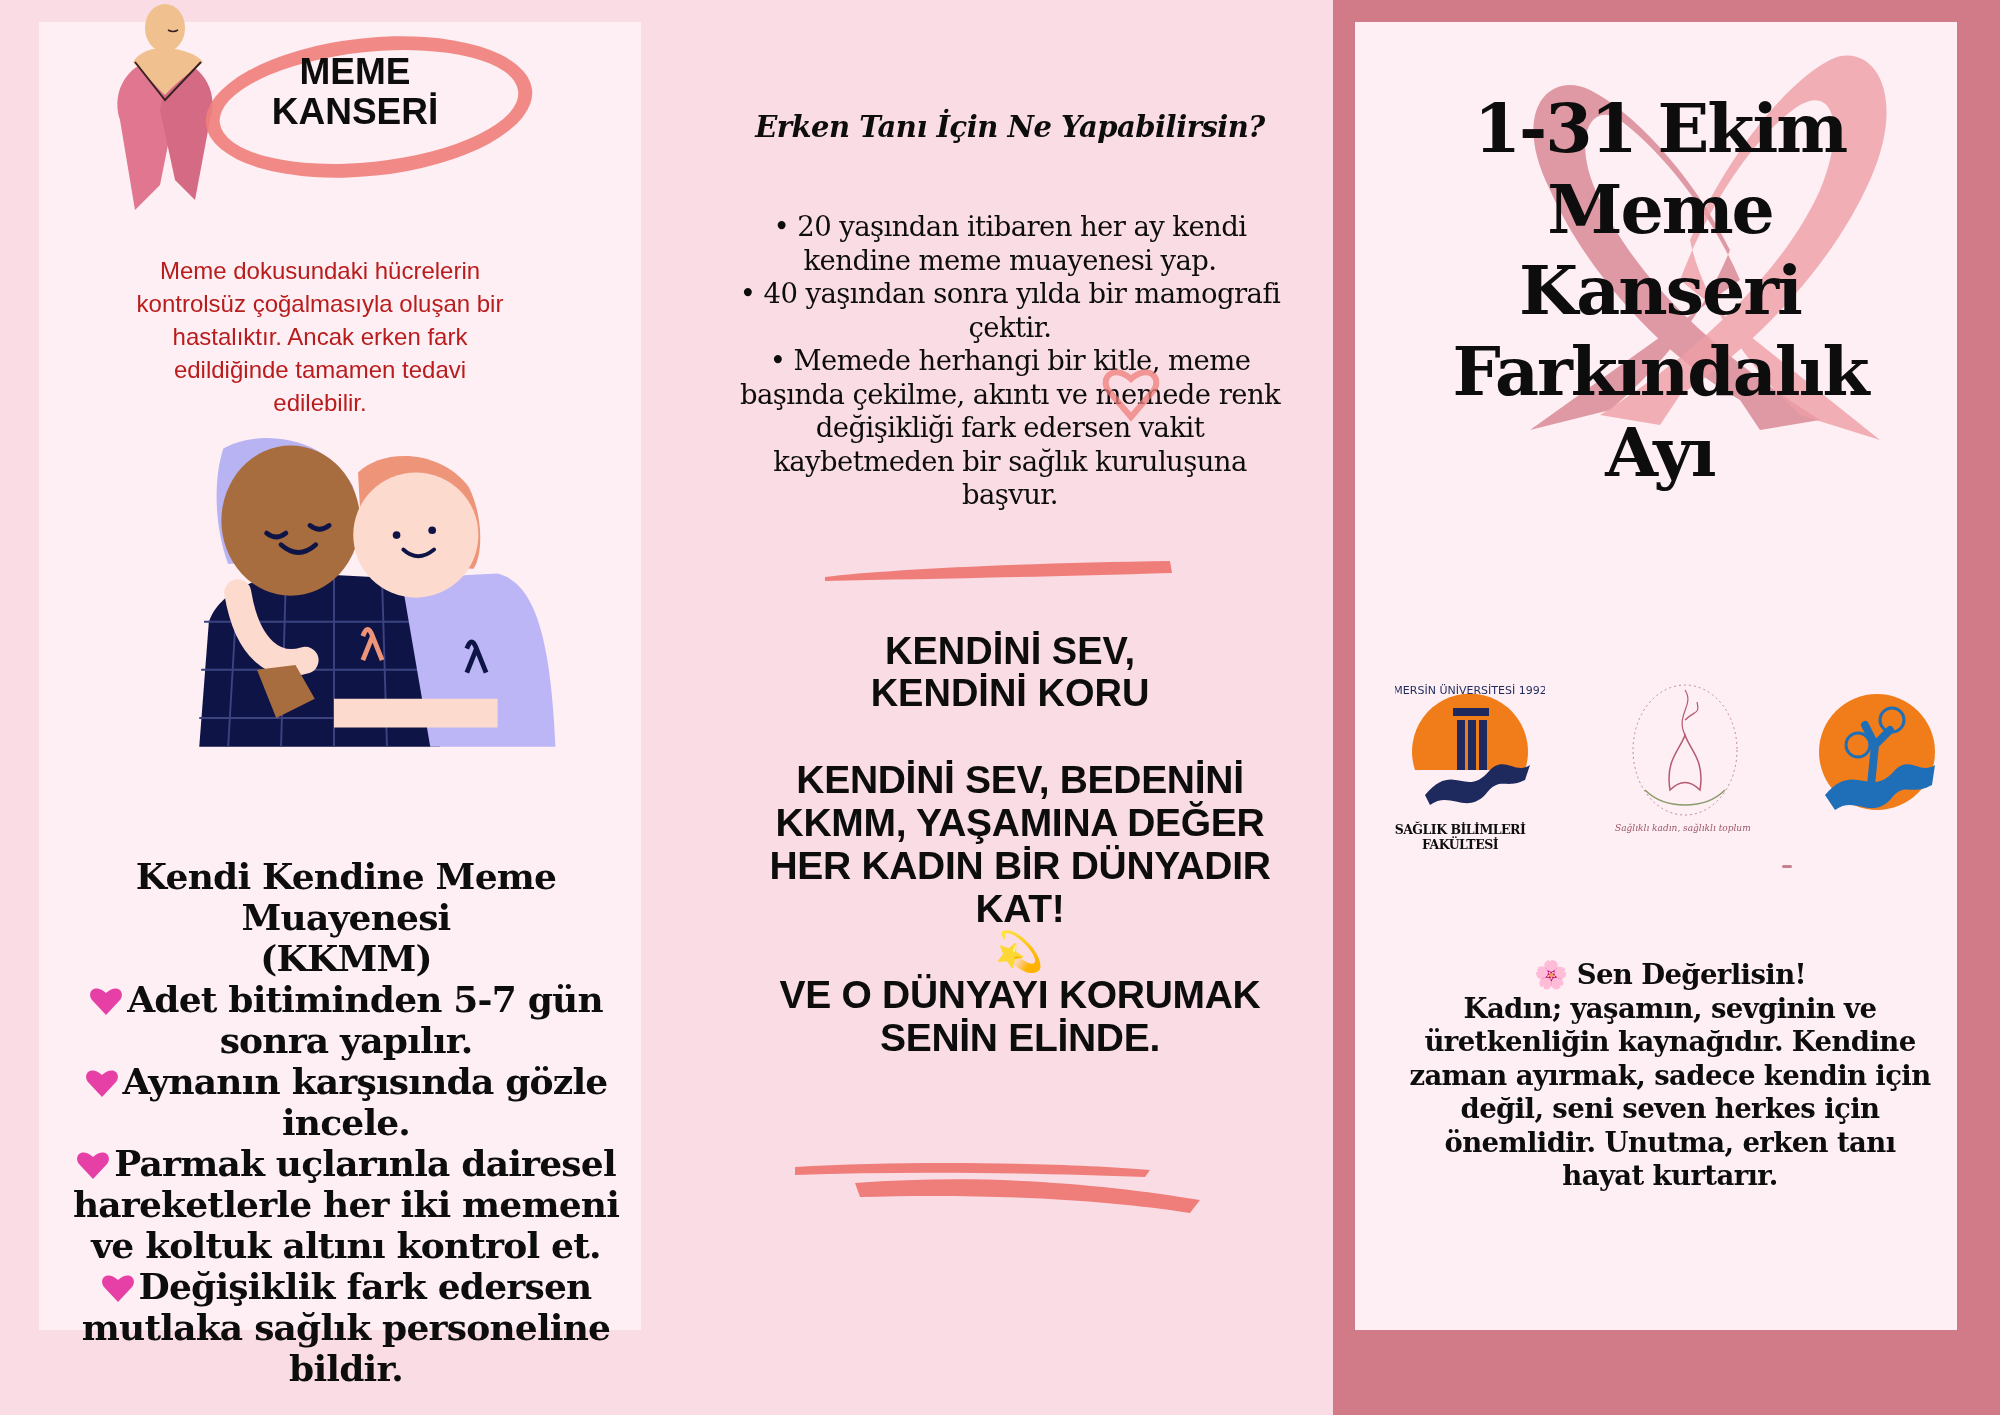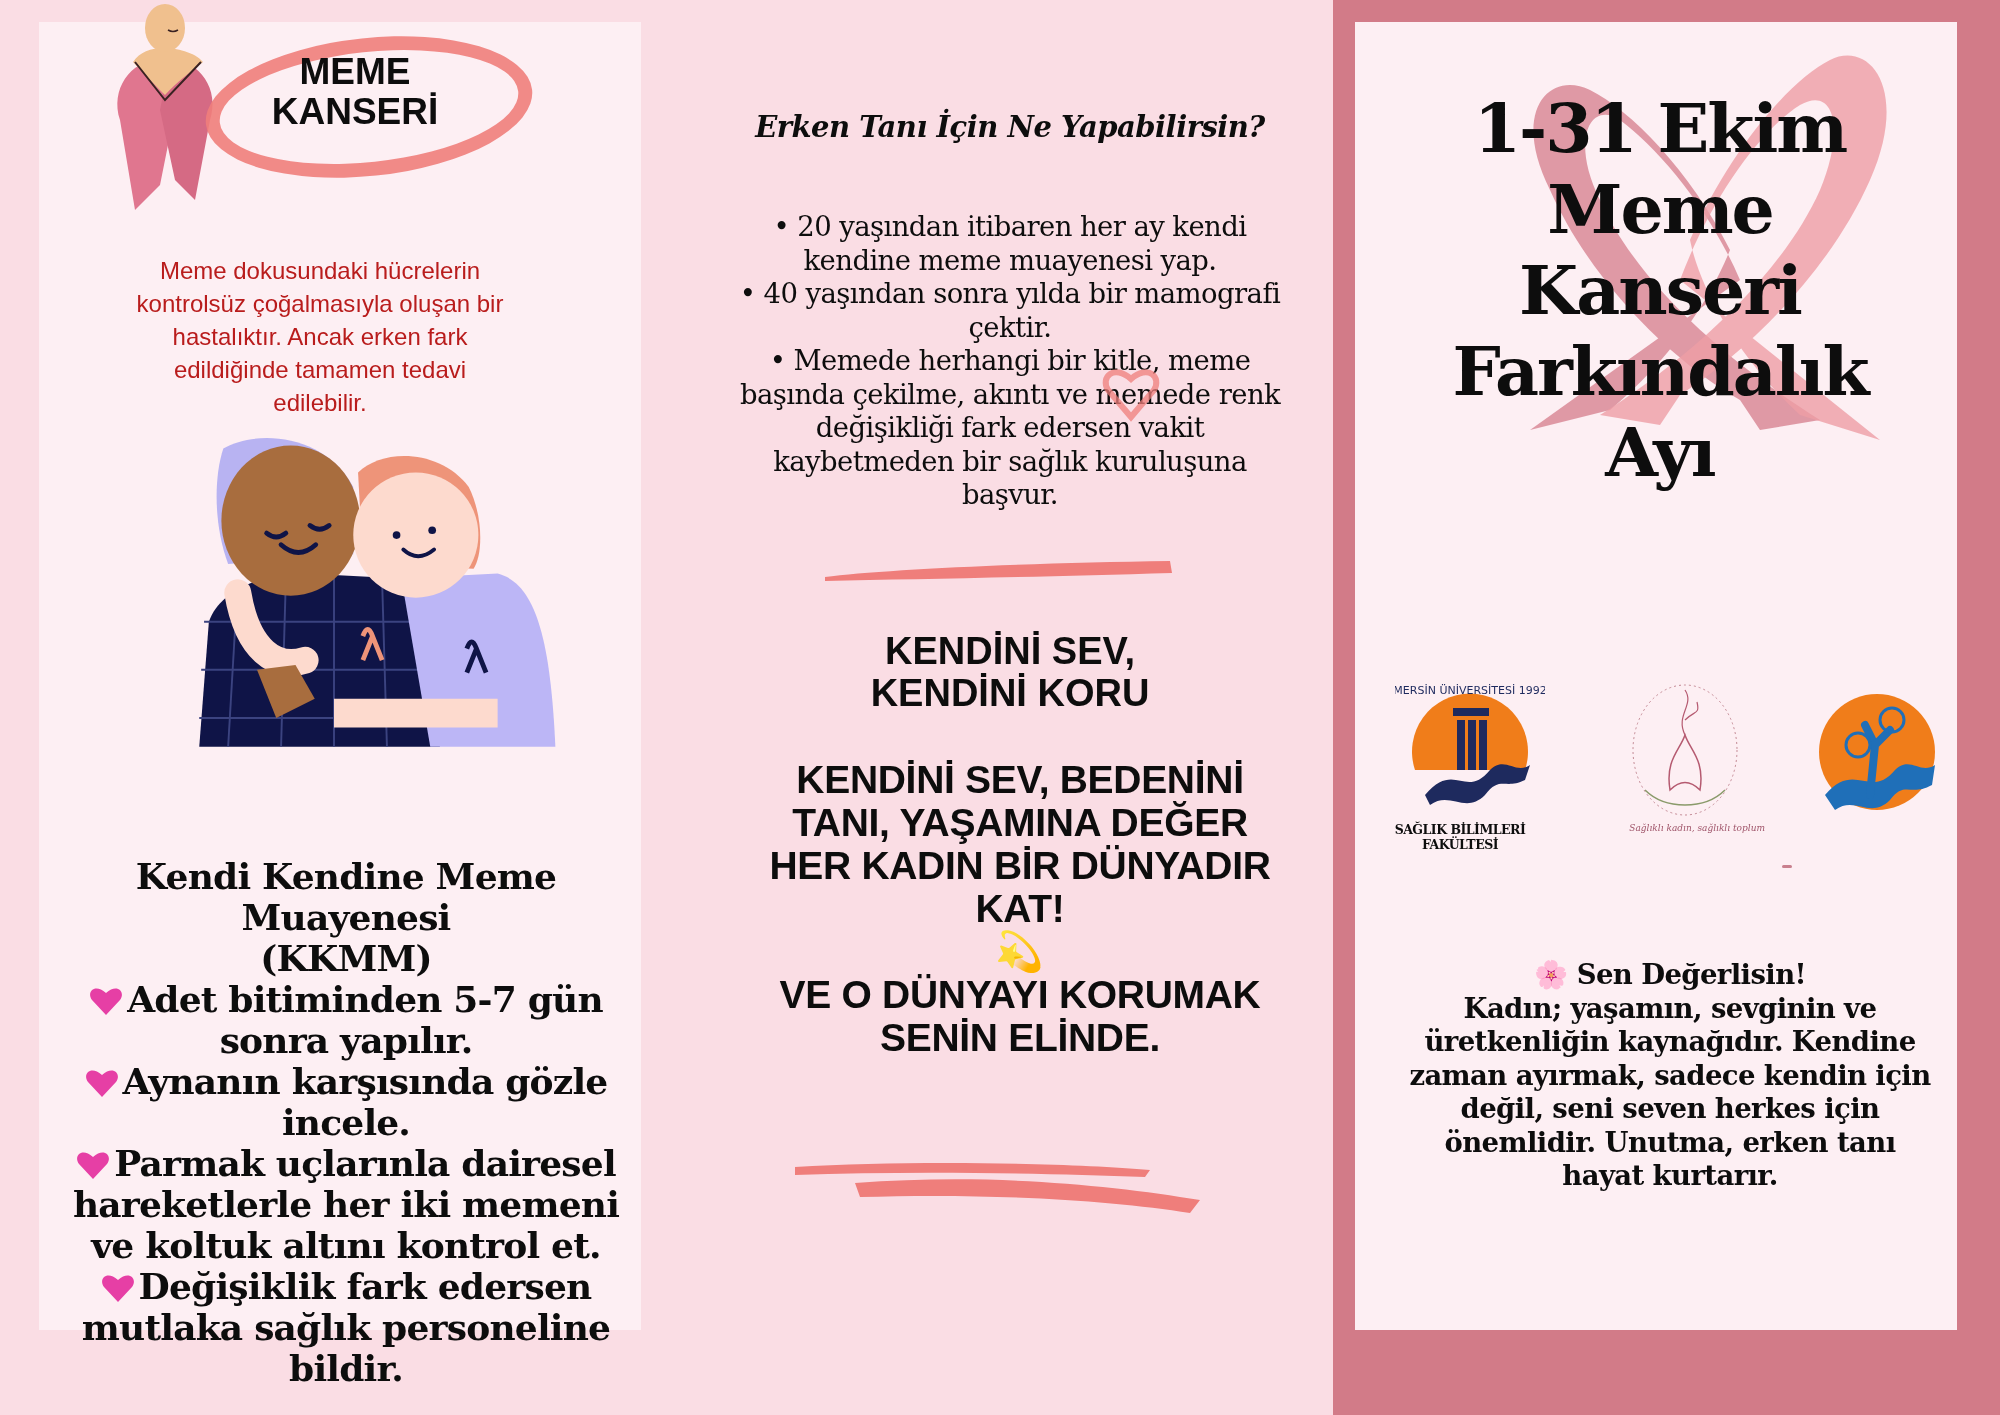--- a/index.html
+++ b/index.html
@@ -32,21 +32,21 @@
   #mid-bullets { left: 730px; top: 210px; width: 560px; font-size: 27.5px; line-height: 33.5px; font-weight: 400; letter-spacing: -0.6px; }
   #brush-1 { left: 820px; top: 555px; width: 355px; height: 28px; }
   #mid-slogan { left: 740px; top: 630px; width: 540px; font-size: 38px; line-height: 42px; font-weight: 700; }
   #mid-unutma { left: 740px; top: 758px; width: 560px; font-size: 39px; line-height: 43px; font-weight: 700; letter-spacing: -0.3px; }
   #brush-2 { left: 790px; top: 1155px; width: 420px; height: 70px; }
 
   
   #big-ribbon { left: 1490px; top: 30px; width: 430px; height: 470px; }
   #big-title { left: 1380px; top: 88px; width: 560px; font-size: 68px; line-height: 81px; font-weight: 700; letter-spacing: -2px; }
   #logo-caption { left: 1360px; top: 822px; width: 200px; font-size: 12.5px; font-weight: 700; letter-spacing: -0.5px; text-align: center; }
-  #logo2-caption { left: 1615px; top: 823px; width: 150px; font-size: 9px; font-style: italic; color: #a0566b; text-align: right; }
+  #logo2-caption { left: 1615px; top: 823px; width: 150px; font-size: 9px; font-style: italic; color: #a0566b; text-align: left; }
   #right-msg { left: 1400px; top: 958px; width: 540px; font-size: 27.5px; line-height: 33.5px; font-weight: 700; letter-spacing: -0.6px; }
 
   .dot-small { left: 1782px; top: 865px; width: 10px; height: 3px; background: #c9808e; border-radius: 2px; }
 </style>
 </head>
 <body>
 
 <div id="left-panel" class="abs"></div>
 <div id="right-frame" class="abs"></div>
 <div id="right-panel" class="abs"></div>
@@ -124,21 +124,21 @@
 </svg>
 <svg id="brush-1" class="abs" viewBox="0 0 355 28">
   <path d="M5 22 C 60 15, 200 8, 350 6 L 352 18 C 220 22, 100 24, 5 26 Z" fill="#ef7e7b"></path>
 </svg>
 <div id="mid-slogan" class="abs sans center">
   <div>KENDİNİ SEV,</div>
   <div>KENDİNİ KORU</div>
 </div>
 <div id="mid-unutma" class="abs sans center">
   <div>KENDİNİ SEV, BEDENİNİ</div>
-  <div>TANI, YAŞAMINA DEĞER</div>
+  <div>KKMM, YAŞAMINA DEĞER</div>
   <div>HER KADIN BİR DÜNYADIR</div>
   <div>KAT!</div>
   <div>💫</div>
   <div>VE O DÜNYAYI KORUMAK</div>
   <div>SENİN ELİNDE.</div>
 </div>
 <svg id="brush-2" class="abs" viewBox="0 0 420 70">
   <path d="M5 12 C 120 5, 280 8, 360 15 L 355 22 C 250 18, 120 16, 5 20 Z" fill="#ef7e7b"></path>
   <path d="M65 28 C 200 18, 320 30, 410 45 L 400 58 C 320 45, 200 38, 70 42 Z" fill="#ef7e7b"></path>
 </svg>

